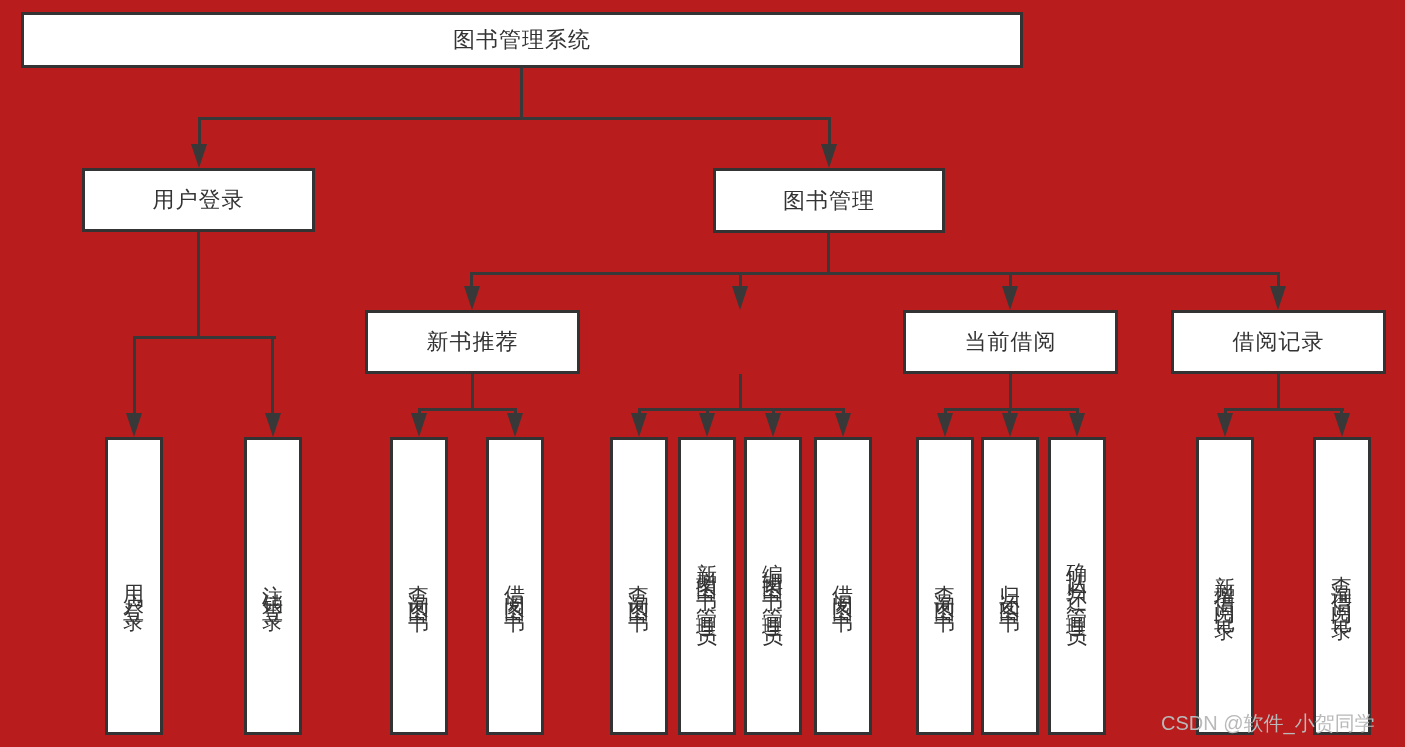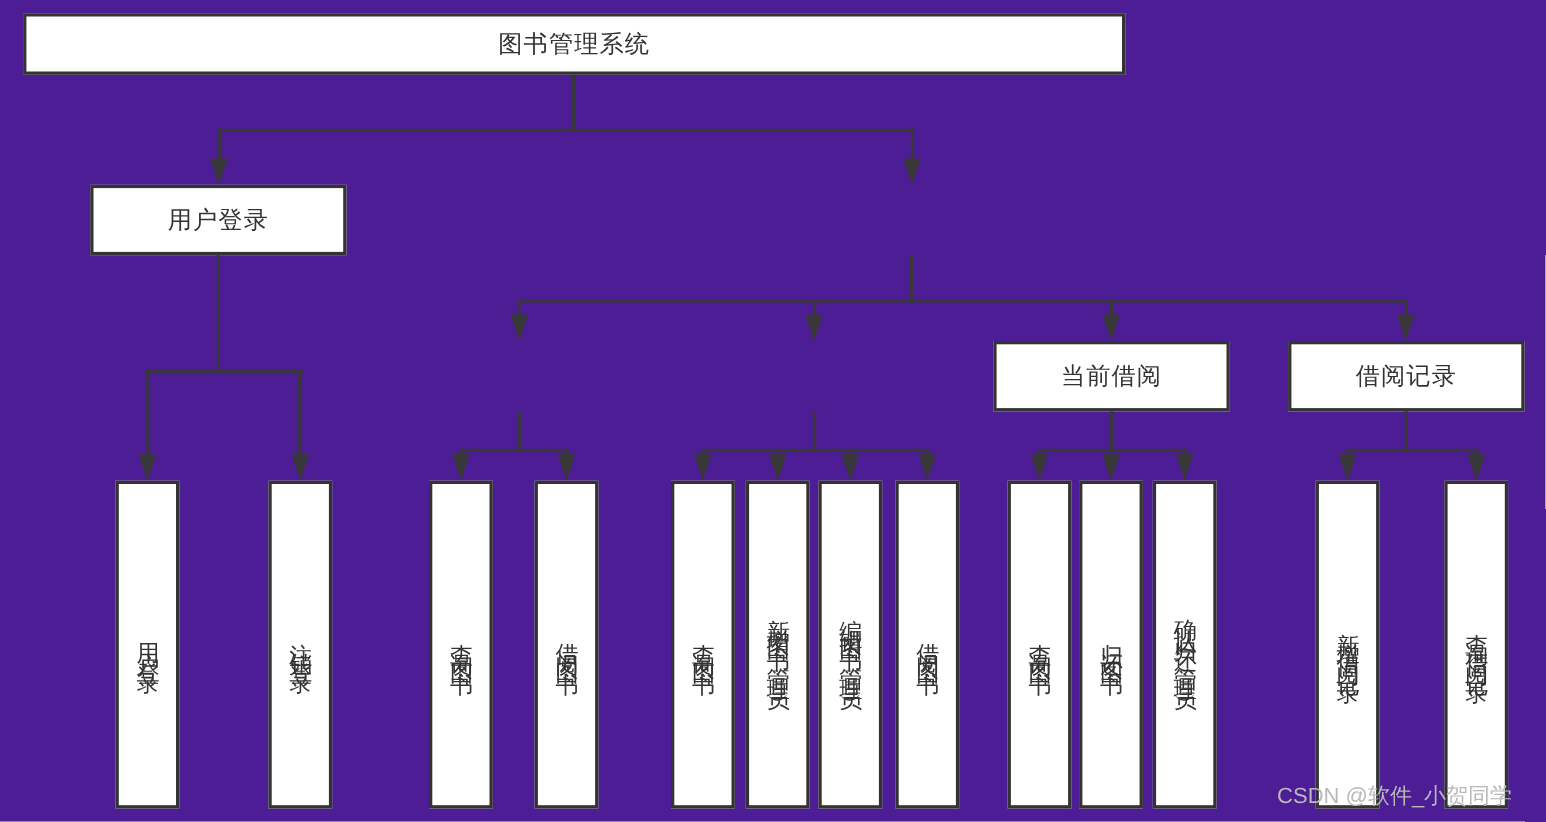--- a/index.html
+++ b/index.html
@@ -1,18 +1,18 @@
 <!DOCTYPE html>
 <html><head>
 <meta charset="utf-8">
 <style>
   html,body { margin:0; padding:0; background:#ffffff; }
   #canvas {
     position:relative; width:1405px; height:747px;
-    background:#4c1d95; overflow:hidden;
+    background:#b91c1c; overflow:hidden;
     font-family:"Liberation Sans","DejaVu Sans",sans-serif;
   }
   .hbox {
     position:absolute; box-sizing:border-box;
     border:3px solid #333333; background:#ffffff;
     display:flex; align-items:center; justify-content:center;
     font-size:22px; color:#333333; letter-spacing:1px;
   }
   .vbox {
     position:absolute; box-sizing:border-box;
@@ -121,39 +121,41 @@
   <div class="hbox" id="b-root">图书管理系统</div>
 
   <div class="vline" id="l-root-stub"></div>
   <div class="hline" id="l-top-split"></div>
   <div class="vline" id="l-ul-stem"></div>
   <div class="vline" id="l-bm-stem"></div>
   <div class="arr" id="a-user-login"></div>
   <div class="arr" id="a-book-mgmt"></div>
 
   <div class="hbox" id="b-user-login">用户登录</div>
+  <div class="hbox" id="b-book-mgmt">图书管理</div>
 
   <div class="vline" id="l-login-stub"></div>
   <div class="hline" id="l-login-split"></div>
   <div class="vline" id="l-login-s1"></div>
   <div class="vline" id="l-login-s2"></div>
   <div class="arr" id="a-leaf-login"></div>
   <div class="arr" id="a-leaf-logout"></div>
 
   <div class="vline" id="l-bm-stub"></div>
   <div class="hline" id="l-bm-split"></div>
   <div class="vline" id="l-s-rec"></div>
   <div class="vline" id="l-s-bor"></div>
   <div class="vline" id="l-s-cur"></div>
   <div class="vline" id="l-s-recd"></div>
   <div class="arr" id="a-rec"></div>
   <div class="arr" id="a-bor"></div>
   <div class="arr" id="a-cur"></div>
   <div class="arr" id="a-recd"></div>
 
+  <div class="hbox" id="b-new-rec">新书推荐</div>
   <div class="hbox" id="b-records">借阅记录</div>
   <div class="hbox" id="b-cur-borrow">当前借阅</div>
 
   <div class="vline" id="l-rec-stub"></div>
   <div class="vline" id="l-bor-stub"></div>
   <div class="vline" id="l-cur-stub"></div>
   <div class="vline" id="l-recd-stub"></div>
   <div class="hline" id="l-rec-split"></div>
   <div class="hline" id="l-bor-split"></div>
   <div class="hline" id="l-cur-split"></div>

